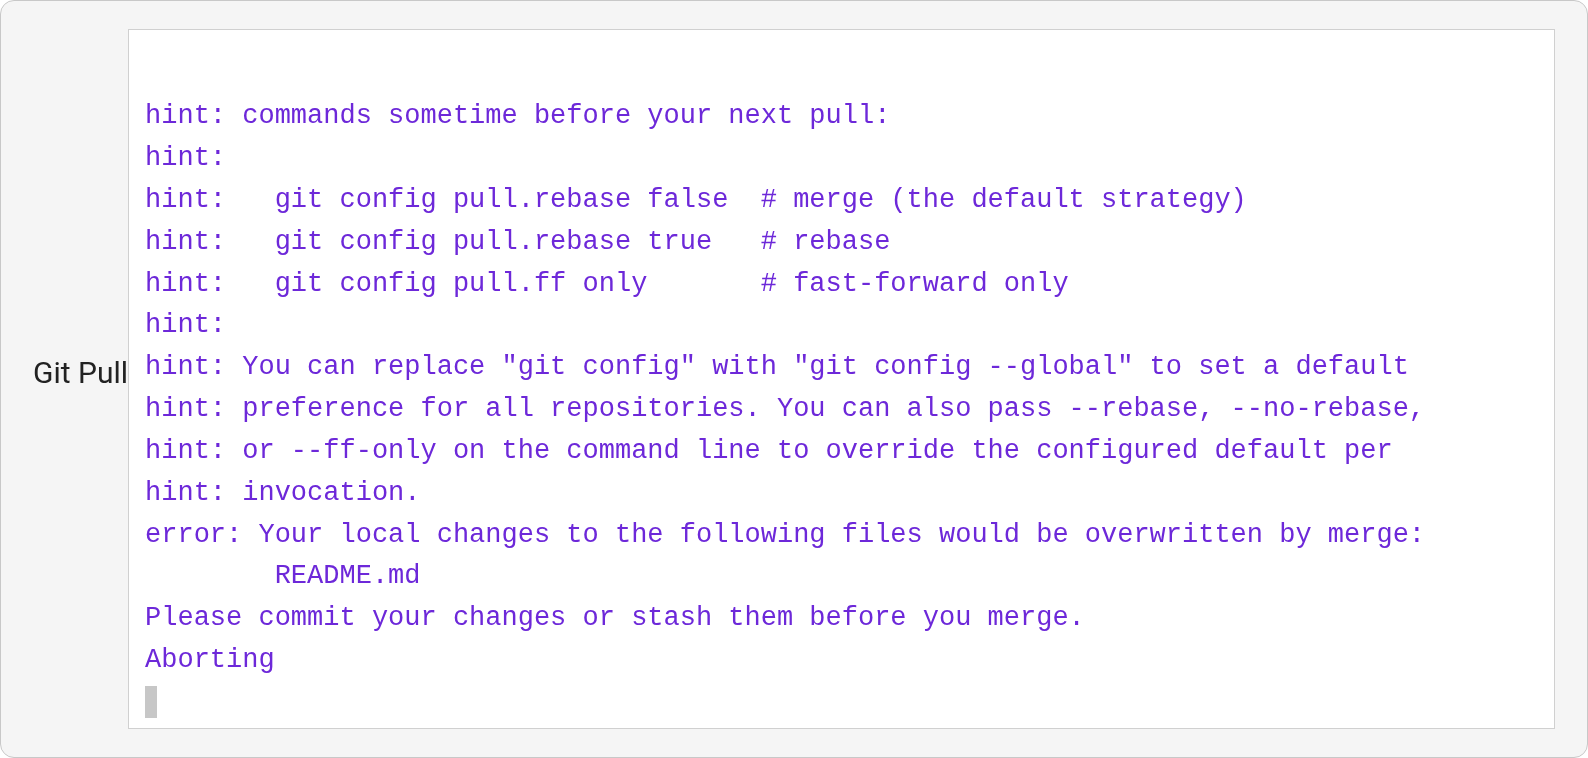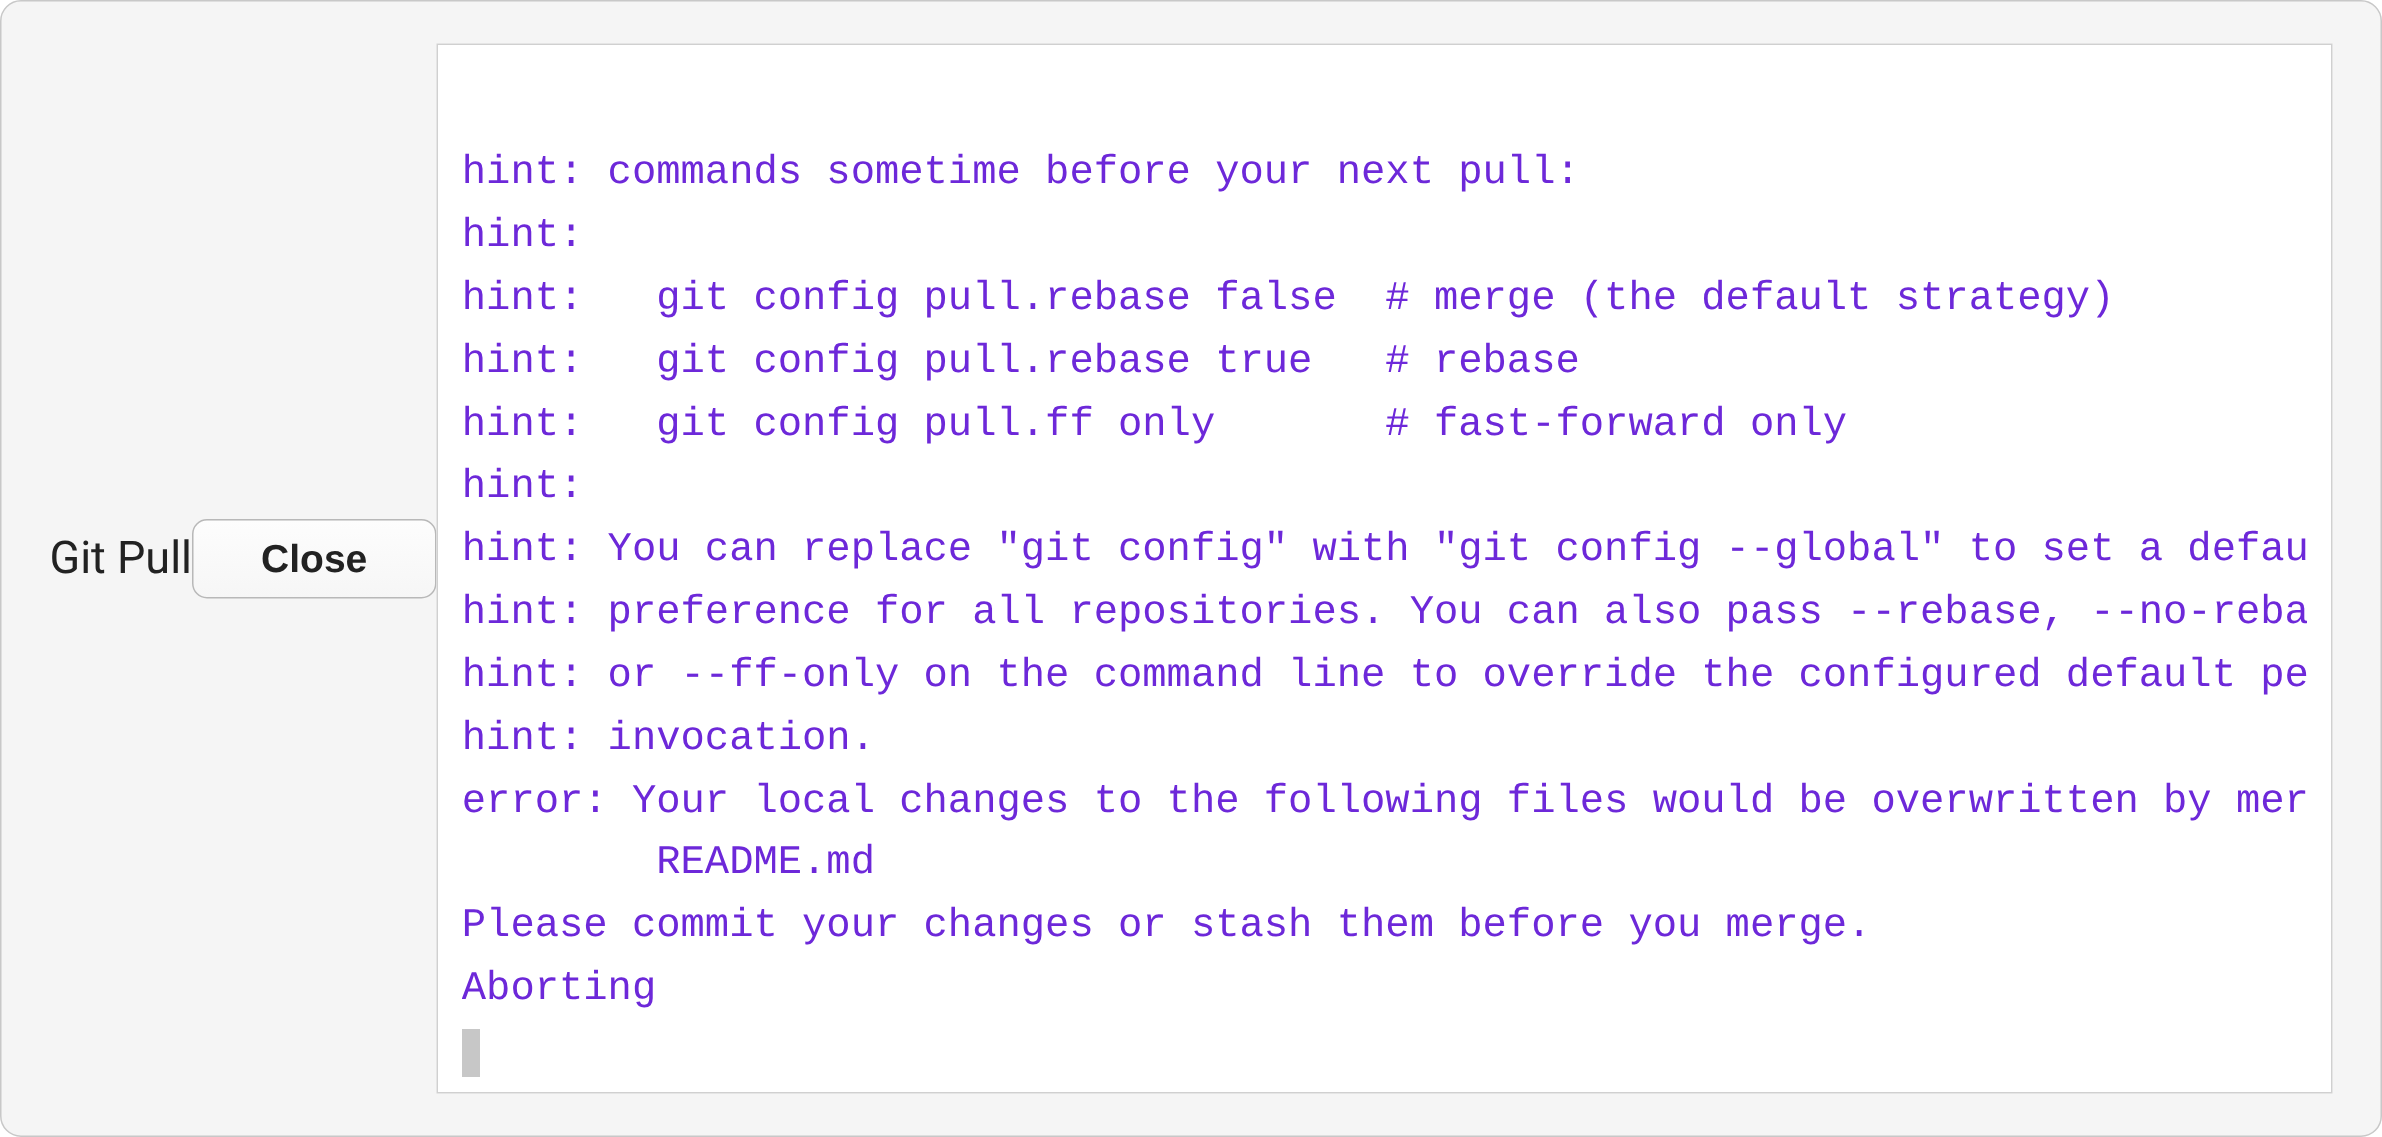--- a/index.html
+++ b/index.html
@@ -83,21 +83,20 @@
       vertical-align: bottom;
     }
   </style>
 </head>
 <body>
 
 <div class="dialog">
 
   <div class="titlebar">
     <div class="title">Git Pull</div>
-    <button class="close-btn">Close</button>
   </div>
 
   <div class="output-wrap">
     <div class="output-inner">
       <pre class="output-text" id="output-text">hint: commands sometime before your next pull:
 hint:
 hint:   git config pull.rebase false  # merge (the default strategy)
 hint:   git config pull.rebase true   # rebase
 hint:   git config pull.ff only       # fast-forward only
 hint:

